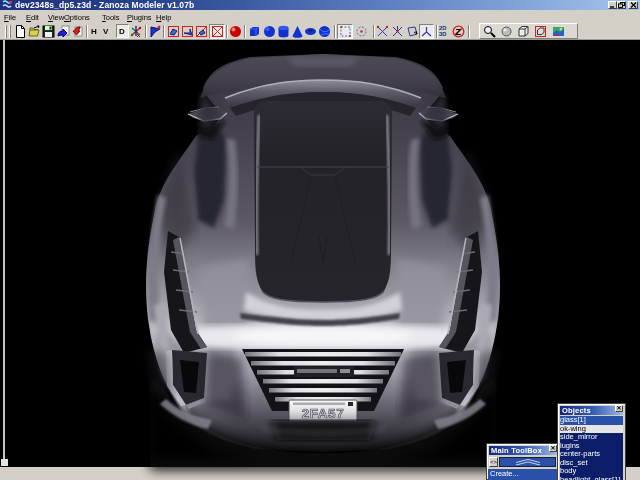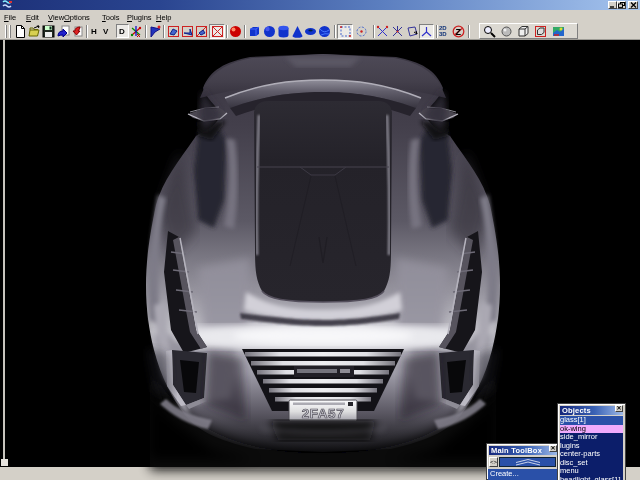--- a/index.html
+++ b/index.html
@@ -39,20 +39,21 @@
 </style></head>
 <body>
 <div id="screen">
 
 <div class="abs" id="titlebar"></div>
 <svg class="abs" style="left:2px;top:0px" width="11" height="10" viewBox="0 0 11 10">
  <path d="M1 2 Q3 0 5 2 T9 2" stroke="#8ef" stroke-width="1.5" fill="none"></path>
  <path d="M1 6 Q3 4 5 6 T9 6" stroke="#cdf" stroke-width="1.5" fill="none"></path>
  <rect x="7" y="1" width="3" height="2" fill="#d33"></rect>
 </svg>
+<div class="abs" id="titletext">dev2348s_dp5.z3d - Zanoza Modeler v1.07b</div>
 <div class="abs tbtn" style="left:608px;">
       <svg width="7" height="6" viewBox="0 0 7 6" style="position:absolute;left:0;top:0">
         <path d="M1 5 h4" stroke="#000" stroke-width="1.4"></path>
       </svg>
     </div>
 <div class="abs tbtn" style="left:617px;">
       <svg width="7" height="6" viewBox="0 0 7 6" style="position:absolute;left:0;top:0">
         <rect x="2.5" y="0.5" width="4" height="3" fill="none" stroke="#000"></rect>
         <rect x="0.5" y="2" width="4" height="3.4" fill="#d4d0c8" stroke="#000"></rect>
       </svg>
@@ -424,21 +425,21 @@
         </svg>
  </div>
  <div style="position:absolute;left:1px;top:25px;right:1px;height:16px;background:#2a50a8;color:#fff;font-size:7.5px;line-height:9px;padding-left:2px">Create...</div>
 </div>
 
 <div class="abs fwin" id="objwin">
  <div class="ftitle">Objects</div>
  <div class="fx" style="right:2px">✕</div>
  <div id="objlist">
   <div class="oitem" style="background:#2a50a8">glass[1]</div>
-  <div class="oitem" style="background:#f0abfc;color:#000">ok-wing</div>
+  <div class="oitem" style="background:#e5e5e5;color:#000">ok-wing</div>
   <div class="oitem">side_mirror</div>
   <div class="oitem">lugins</div>
   <div class="oitem">center-parts</div>
   <div class="oitem">disc_set</div>
-  <div class="oitem">menu</div>
+  <div class="oitem">body</div>
   <div class="oitem">headlight_glass[1]</div>
  </div>
 </div>
 </div>
 </body></html>

